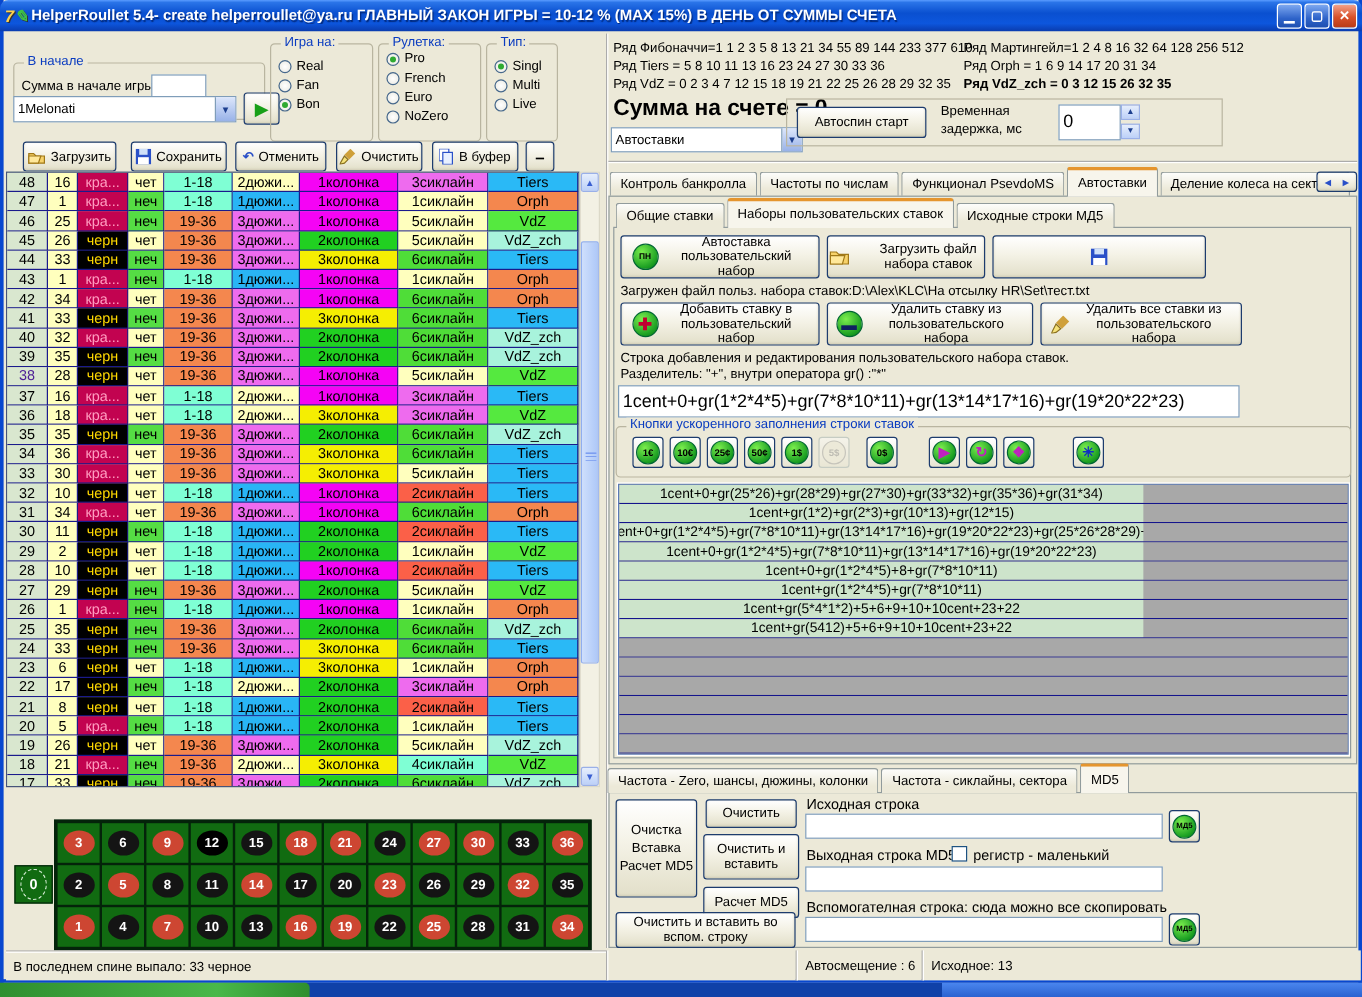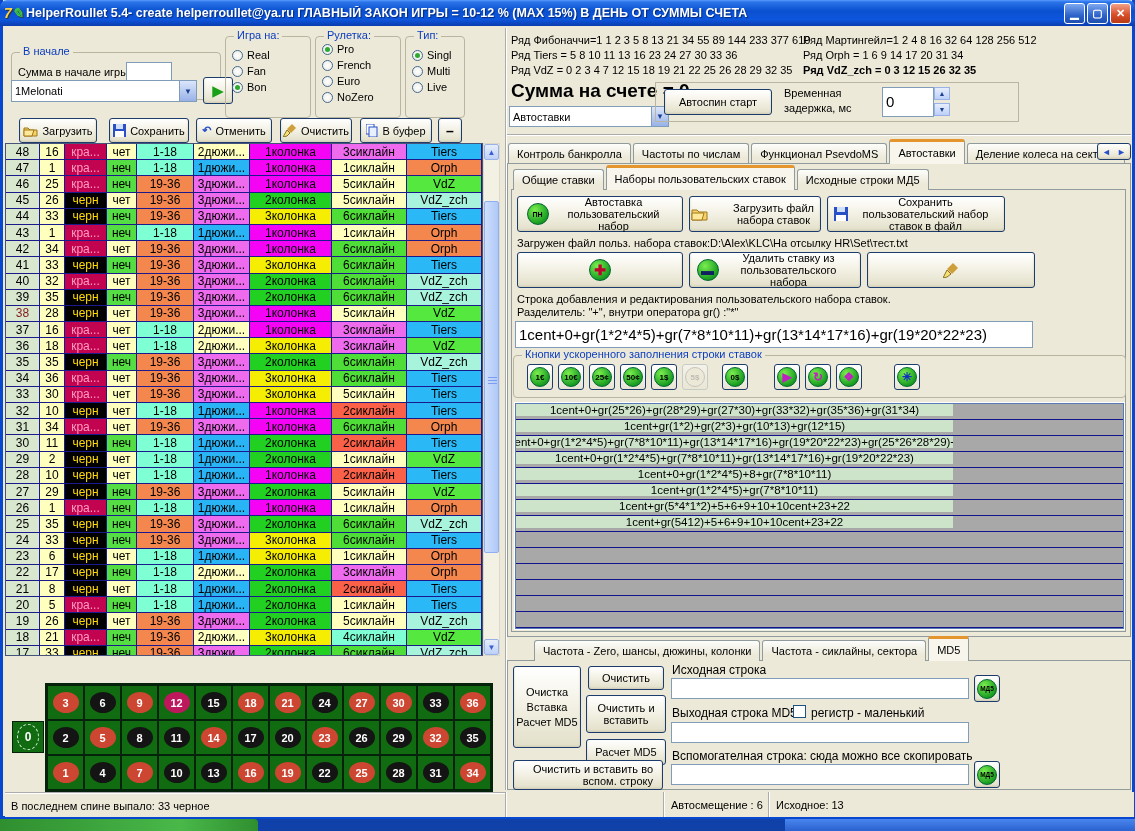--- a/index.html
+++ b/index.html
@@ -53,21 +53,21 @@
      background:repeating-linear-gradient(180deg,#7d9ef0 0 1px,transparent 1px 3px); }
   
   #board { position:absolute; left:42px; top:683px; background:#04230a; padding:2px; display:grid;
      grid-template-columns:repeat(12,35px); grid-auto-rows:33px; gap:2px; border:1px solid #04230a; }
   .bcell { background:#116b11; display:flex; align-items:center; justify-content:center; }
   .chip { width:26px; height:21px; border-radius:50%; color:#fff; font-size:11px; font-weight:bold; display:flex; align-items:center; justify-content:center; }
   #zerocell { position:absolute; left:9px; top:721px; width:32px; height:32px; background:#116b11; border:1px solid #04230a; display:flex; align-items:center; justify-content:center; }
   #zerocell .oval { width:22px; height:26px; border:1px dashed #cfe8cf; border-radius:50%; color:#fff; font-weight:bold; font-size:12px; display:flex; align-items:center; justify-content:center; }
   
   #setlist { position:absolute; left:512px; top:403px; width:609px; height:226px; border:1px solid #5a7ab5; outline:1px solid #fff; background:#a8a8a8; overflow:hidden; }
-  .lrow { height:16px; border-bottom:1px solid #14148c; display:flex;flex-direction:column; }
+  .lrow { height:16px; border-bottom:1px solid #14148c; display:flex; }
   .lrow .green { width:72%; background:#cde4cb; font-size:11.5px; display:flex; align-items:center; justify-content:center; white-space:nowrap; overflow:hidden; }
   .lrow .grey { flex:1; background:#a8a8a8; }
   
   .circle-ico { border-radius:50%; background:radial-gradient(circle at 35% 30%,#7bee4e,#1a9e22 70%,#0c7114); border:1px solid #063; color:#000; display:inline-flex; align-items:center; justify-content:center; flex:none; }
   .statusseg { position:absolute; top:792px; height:25px; border-left:2px groove #fff; font-size:11px; display:flex; align-items:center; padding-left:6px; background:#ece9d8; }
   .quickbtn { width:26px; height:26px; border:1px solid #1d3c6e; border-radius:3px; background:linear-gradient(180deg,#fff,#e7e4d2); display:flex; align-items:center; justify-content:center; flex:none; }
   .spinner-btn { width:16px; height:13px; border:1px solid #9ab0e8; background:linear-gradient(180deg,#e6eefc,#bcd0f8); font-size:7px; color:#1d3f8f; display:flex; align-items:center; justify-content:center; }
   .checkbox { width:13px; height:13px; border:1px solid #1d5281; background:#fff; display:inline-block; flex:none; }
   svg { display:block; }
 </style>
@@ -296,21 +296,21 @@
         <div class="tcell" style="background: rgb(255, 255, 190); color: rgb(0, 0, 0);">35</div>
         <div class="tcell" style="background: rgb(0, 0, 0); color: rgb(255, 217, 0);">черн</div>
         <div class="tcell" style="background: rgb(85, 221, 68); color: rgb(0, 0, 0);">неч</div>
         <div class="tcell" style="background: rgb(244, 135, 78); color: rgb(0, 0, 0);">19-36</div>
         <div class="tcell" style="background: rgb(238, 107, 238); color: rgb(0, 0, 0);">3дюжи...</div>
         <div class="tcell" style="background: rgb(33, 208, 33); color: rgb(0, 0, 0);">2колонка</div>
         <div class="tcell" style="background: rgb(79, 221, 56); color: rgb(0, 0, 0);">6сиклайн</div>
         <div class="tcell" style="background: rgb(168, 243, 220); color: rgb(0, 0, 0);">VdZ_zch</div>
       </div>
       <div class="trow">
-        <div class="tcell" style="background: rgb(217, 231, 207); color: #7f1d1d;">38</div>
+        <div class="tcell" style="background: rgb(217, 231, 207); color: #4c1d95;">38</div>
         <div class="tcell" style="background: rgb(255, 255, 190); color: rgb(0, 0, 0);">28</div>
         <div class="tcell" style="background: rgb(0, 0, 0); color: rgb(255, 217, 0);">черн</div>
         <div class="tcell" style="background: rgb(255, 255, 190); color: rgb(0, 0, 0);">чет</div>
         <div class="tcell" style="background: rgb(244, 135, 78); color: rgb(0, 0, 0);">19-36</div>
         <div class="tcell" style="background: rgb(238, 107, 238); color: rgb(0, 0, 0);">3дюжи...</div>
         <div class="tcell" style="background: rgb(245, 3, 245); color: rgb(0, 0, 0);">1колонка</div>
         <div class="tcell" style="background: rgb(255, 255, 190); color: rgb(0, 0, 0);">5сиклайн</div>
         <div class="tcell" style="background: rgb(85, 233, 63); color: rgb(0, 0, 0);">VdZ</div>
       </div>
       <div class="trow">
@@ -560,21 +560,21 @@
       <div class="bcell" style="background: rgb(17, 107, 17);">
         <span class="chip" style="background: rgb(205, 70, 50);">3</span>
       </div>
       <div class="bcell" style="background: rgb(17, 107, 17);">
         <span class="chip" style="background: rgb(20, 20, 20);">6</span>
       </div>
       <div class="bcell" style="background: rgb(17, 107, 17);">
         <span class="chip" style="background: rgb(205, 70, 50);">9</span>
       </div>
       <div class="bcell" style="background: rgb(17, 107, 17);">
-        <span class="chip" style="background: #be185d;">12</span>
+        <span class="chip" style="background: #000000;">12</span>
       </div>
       <div class="bcell" style="background: rgb(17, 107, 17);">
         <span class="chip" style="background: rgb(20, 20, 20);">15</span>
       </div>
       <div class="bcell" style="background: rgb(17, 107, 17);">
         <span class="chip" style="background: rgb(205, 70, 50);">18</span>
       </div>
       <div class="bcell" style="background: rgb(17, 107, 17);">
         <span class="chip" style="background: rgb(205, 70, 50);">21</span>
       </div>
@@ -735,41 +735,42 @@
         <path d="M1 6 h12 l-2 7 h-10 z" fill="#ffe89a" stroke="#a07818"></path>
       </svg>
     <span style="width:92px;">Загрузить файл набора ставок</span>
   </div>
   <div class="xpbtn" style="left:824px;top:196px;width:178px;height:36px;gap:5px;z-index:2;">
     <svg width="14" height="14">
         <rect width="14" height="14" fill="#2a50c8"></rect>
         <rect x="3" y="0" width="8" height="5" fill="#cfe0f8"></rect>
         <rect x="2" y="8" width="10" height="6" fill="#fff"></rect>
       </svg>
-    <span style="width:145px;">Сохранить пользовательский набор ставок в файл</span>
   </div>
 
   <div class="lbl abs" style="left:514px;top:237px;">Загружен файл польз. набора ставок:D:\Alex\KLC\На отсылку HR\Set\тест.txt</div>
 
   <div class="xpbtn" style="left:514px;top:252px;width:166px;height:36px;gap:5px;">
     <span class="circle-ico" style="width:22px;height:22px;">
         <span style="color:#c00030;font-weight:bold;font-size:14px;">✚</span>
       </span>
+    <span style="width:120px;">Добавить ставку в пользовательский набор</span>
   </div>
   <div class="xpbtn" style="left:686px;top:252px;width:172px;height:36px;gap:5px;">
     <span class="circle-ico" style="width:22px;height:22px;">
         <span style="color:#102060;font-weight:bold;font-size:13px;">▬</span>
       </span>
     <span style="width:130px;">Удалить ставку из пользовательского набора</span>
   </div>
   <div class="xpbtn" style="left:864px;top:252px;width:168px;height:36px;gap:5px;">
     <svg width="16" height="15">
         <path d="M10 0 l5 5 -6 6 -5 -5 z" fill="#cfa03a"></path>
         <path d="M4 7 l4 4 -4 3 -4 1 z" fill="#f5e27a" stroke="#8a7020"></path>
       </svg>
+    <span style="width:130px;">Удалить все ставки из пользовательского набора</span>
   </div>
 
   <div class="lbl abs" style="left:514px;top:293px;">Строка добавления и редактирования пользовательского набора ставок.</div>
   <div class="lbl abs" style="left:514px;top:306px;">Разделитель: "+", внутри оператора gr() :"*"</div>
 
   <input class="txt abs" style="left: 512px; top: 321px; width: 518px; height: 27px; font-size: 15px;" value="1cent+0+gr(1*2*4*5)+gr(7*8*10*11)+gr(13*14*17*16)+gr(19*20*22*23)">
 
   <div class="groupbox" style="left:510px;top:355px;width:613px;height:43px;">
     <span class="gb-label">Кнопки ускоренного заполнения строки ставок</span>
     <div id="quickrow" style="display:flex;align-items:center;padding:8px 0 0 8px;">
@@ -855,21 +856,21 @@
         <div class="grey" style="width: 100%;"></div>
       </div>
       <div class="lrow">
         <div class="grey" style="width: 100%;"></div>
       </div>
       <div class="lrow">
         <div class="grey" style="width: 100%;"></div>
       </div>
     </div>
 
-  <div id="bottom-tabs" class="tabstrip" style="left:503px;top:638px;height:23px;z-index:2;padding-left:28px;">
+  <div id="bottom-tabs" class="tabstrip" style="left:475px;top:638px;height:23px;z-index:2;padding-left:28px;">
       <div class="tab">Частота - Zero, шансы, дюжины, колонки</div>
       <div class="tab">Частота - сиклайны, сектора</div>
       <div class="tab active">MD5</div>
     </div>
   <div class="panelbox" style="left:504px;top:660px;width:624px;height:130px;"></div>
 
   <div class="xpbtn" style="left:510px;top:666px;width:68px;height:82px;flex-direction:column;line-height:15px;">
     <span>Очистка</span>
     <span>Вставка</span>
     <span>Расчет MD5</span>
@@ -895,21 +896,21 @@
   <div class="lbl abs" style="left:808px;top:706px;font-size:12px;">регистр  - маленький</div>
   <input class="txt abs" style="left: 668px; top: 722px; width: 298px; height: 21px;">
 
   <div class="lbl abs" style="left:669px;top:749px;font-size:12px;">Вспомогателная строка: сюда можно все скопировать</div>
   <input class="txt abs" style="left: 668px; top: 764px; width: 298px; height: 21px;">
   <div class="abs xpbtn" style="left:971px;top:761px;width:26px;height:27px;">
     <span class="circle-ico" style="width:20px;height:20px;font-size:6.5px;font-weight:bold;">МД5</span>
   </div>
 
   <div class="xpbtn" style="left:510px;top:760px;width:150px;height:30px;">
-    <span style="width:130px;text-align:right;">Очистить и вставить во вспом. строку</span>
+    <span style="width:130px;">Очистить и вставить во вспом. строку</span>
   </div>
 
   <div class="statusseg" style="left:502px;width:158px;"></div>
   <div class="statusseg" style="left:660px;width:105px;">
     <span class="lbl">Автосмещение : 6</span>
   </div>
   <div class="statusseg" style="left:765px;width:366px;">
     <span class="lbl">Исходное: 13</span>
   </div>
 </div>

